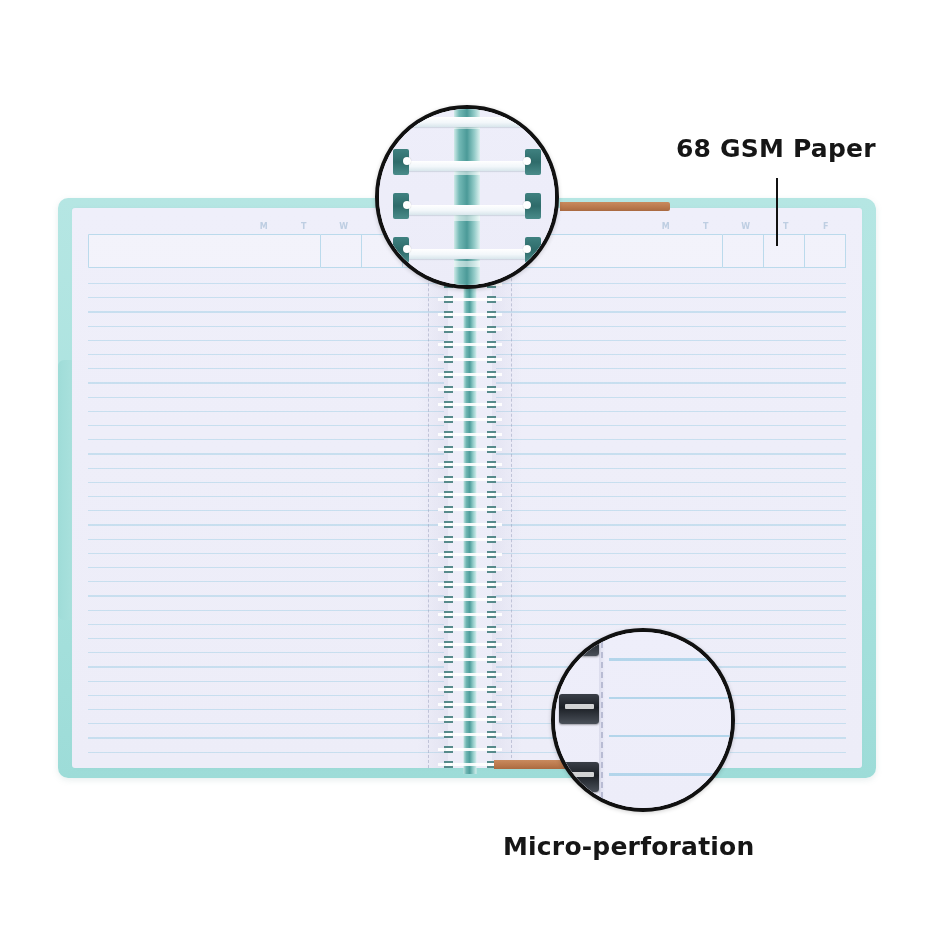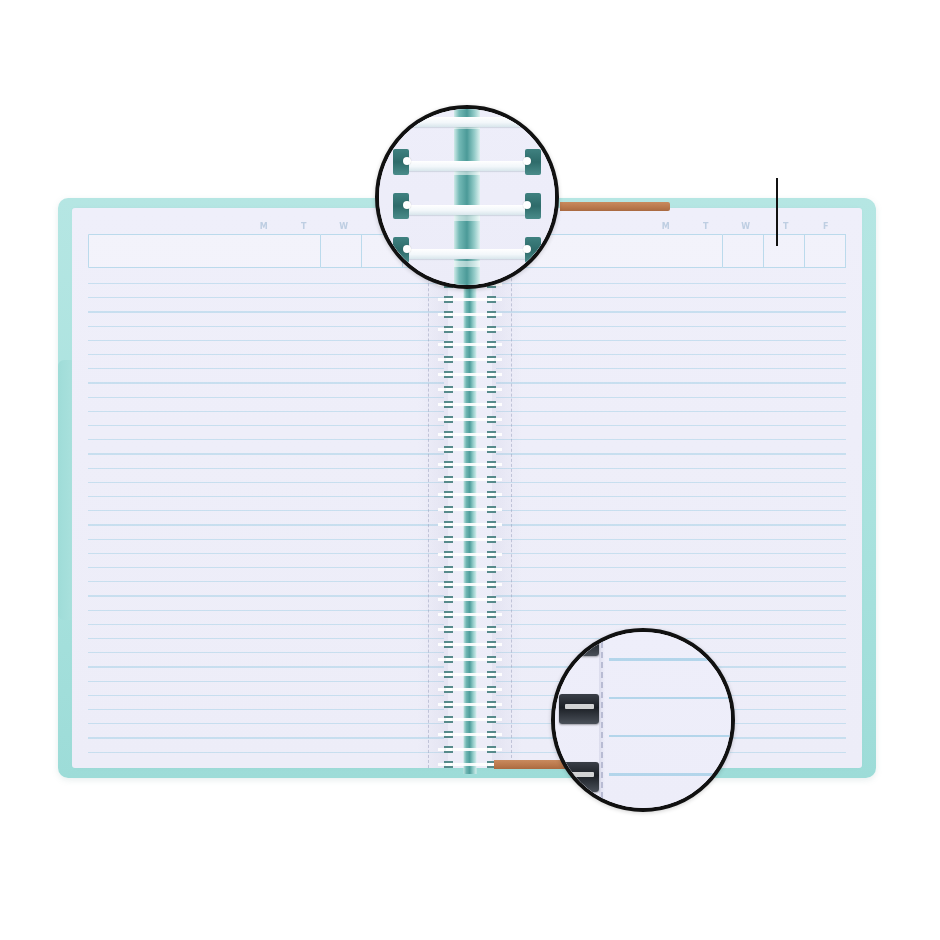--- a/index.html
+++ b/index.html
@@ -530,14 +530,16 @@
         <div class="mp-hook-gloss"></div>
       </div>
       <div class="mp-hook" style="top:130px">
         <div class="mp-hook-gloss"></div>
       </div>
     </div>
   </div>
 
   <div class="leader" id="leader-gsm"></div>
 
+  <div class="label" id="label-gsm">68 GSM Paper</div>
+  <div class="label" id="label-perf">Micro-perforation</div>
 
 </div>
 
 </body></html>

